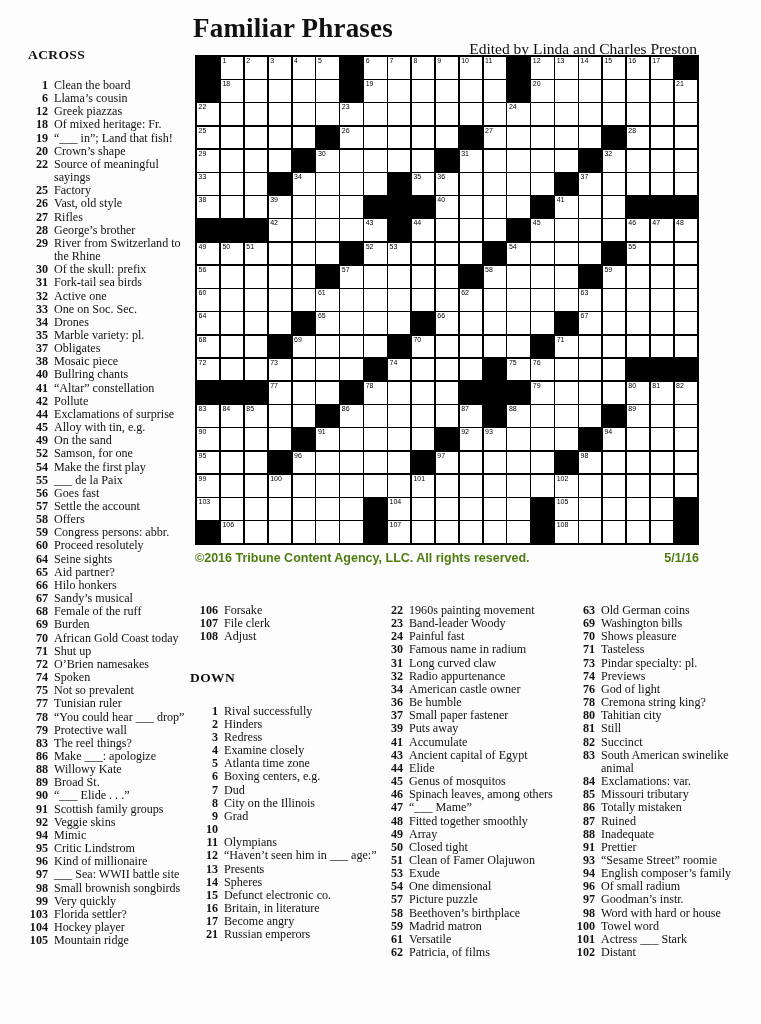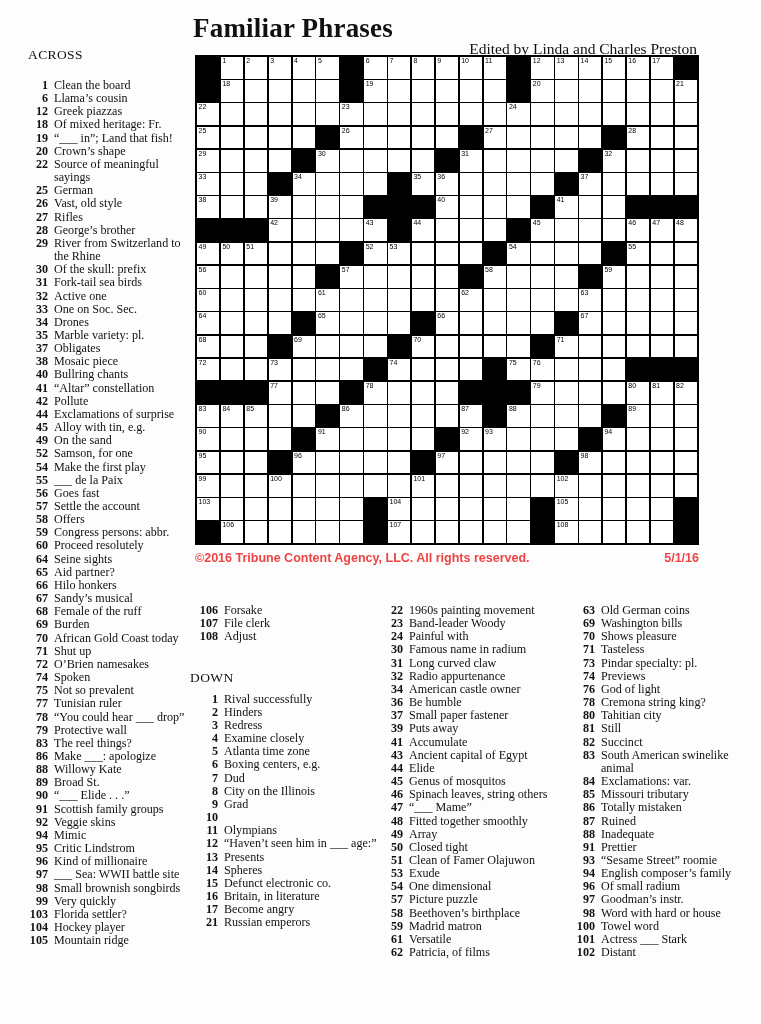--- a/index.html
+++ b/index.html
@@ -1,46 +1,46 @@
 <!DOCTYPE html>
 <html><head>
 <meta charset="utf-8">
 <style>
   html,body{margin:0;padding:0;background:#e8e8e8;}
   .page{position:relative;width:761px;height:1024px;background:#fdfdfd;margin:0 auto;
         font-family:"Liberation Serif", serif;color:#111;overflow:hidden;}
   .title{position:absolute;left:193px;top:13px;font-size:27px;font-weight:bold;letter-spacing:.2px;}
   .edited{position:absolute;top:40px;right:64px;font-size:15.5px;}
-  .sec-label{font-weight:normal;font-size:13.5px;letter-spacing:.4px;}
+  .sec-label{font-weight:bold;font-size:13.5px;letter-spacing:.4px;}
   .across-hd{position:absolute;left:28px;top:47px;}
   
   .cluecol{position:absolute;font-size:12.1px;line-height:13.15px;}
   .col1{left:26px;top:79px;width:166px;}
   .col2{left:188px;top:604px;width:192px;}
   .col3{left:379px;top:604px;width:194px;}
   .col4{left:564px;top:604px;width:196px;}
   .clue{display:flex;align-items:flex-start;}
   .cn{flex:0 0 22px;text-align:right;font-weight:bold;padding-right:6px;white-space:nowrap;}
   .col2 .cn{flex-basis:30px;}
   .col3 .cn{flex-basis:24px;}
   .col4 .cn{flex-basis:31px;}
   .ct{flex:1 1 auto;}
-  .downlabel{margin:28px 0 8px 2px;}
+  .downlabel{margin:28px 0 20px 2px;}
   
   .grid{position:absolute;left:195px;top:55px;width:504px;height:490px;
         background:#000;display:grid;grid-template-columns:repeat(21,1fr);
         grid-template-rows:repeat(21,1fr);gap:1.5px;padding:2px;box-sizing:border-box;}
   .cell{background:#fff;position:relative;}
   .cell.blk{background:#000;}
   .num{position:absolute;top:0px;left:1.5px;font-family:"Liberation Sans",sans-serif;
        font-size:7px;line-height:8px;color:#000;}
   
   .copy{position:absolute;left:195px;top:551px;width:504px;display:flex;
         justify-content:space-between;font-family:"Liberation Sans",sans-serif;
-        font-size:12.5px;font-weight:bold;color:#ef4444;}
+        font-size:12.5px;font-weight:bold;color:#4d7c0f;}
 </style>
 </head>
 <body>
 
 <div class="page">
 
   <div class="title">Familiar Phrases</div>
   <div class="edited">Edited by Linda and Charles Preston</div>
 
   <div class="sec-label across-hd">ACROSS</div>
@@ -69,21 +69,21 @@
       <div class="clue">
         <span class="cn">20</span>
         <span class="ct">Crown’s shape</span>
       </div>
       <div class="clue">
         <span class="cn">22</span>
         <span class="ct">Source of meaningful sayings</span>
       </div>
       <div class="clue">
         <span class="cn">25</span>
-        <span class="ct">German</span>
+        <span class="ct">Factory</span>
       </div>
       <div class="clue">
         <span class="cn">26</span>
         <span class="ct">Vast, old style</span>
       </div>
       <div class="clue">
         <span class="cn">27</span>
         <span class="ct">Rifles</span>
       </div>
       <div class="clue">
@@ -1064,21 +1064,21 @@
       <div class="clue">
         <span class="cn">22</span>
         <span class="ct">1960s painting movement</span>
       </div>
       <div class="clue">
         <span class="cn">23</span>
         <span class="ct">Band-leader Woody</span>
       </div>
       <div class="clue">
         <span class="cn">24</span>
-        <span class="ct">Painful with</span>
+        <span class="ct">Painful fast</span>
       </div>
       <div class="clue">
         <span class="cn">30</span>
         <span class="ct">Famous name in radium</span>
       </div>
       <div class="clue">
         <span class="cn">31</span>
         <span class="ct">Long curved claw</span>
       </div>
       <div class="clue">
@@ -1112,21 +1112,21 @@
       <div class="clue">
         <span class="cn">44</span>
         <span class="ct">Elide</span>
       </div>
       <div class="clue">
         <span class="cn">45</span>
         <span class="ct">Genus of mosquitos</span>
       </div>
       <div class="clue">
         <span class="cn">46</span>
-        <span class="ct">Spinach leaves, string others</span>
+        <span class="ct">Spinach leaves, among others</span>
       </div>
       <div class="clue">
         <span class="cn">47</span>
         <span class="ct">“___ Mame”</span>
       </div>
       <div class="clue">
         <span class="cn">48</span>
         <span class="ct">Fitted together smoothly</span>
       </div>
       <div class="clue">

